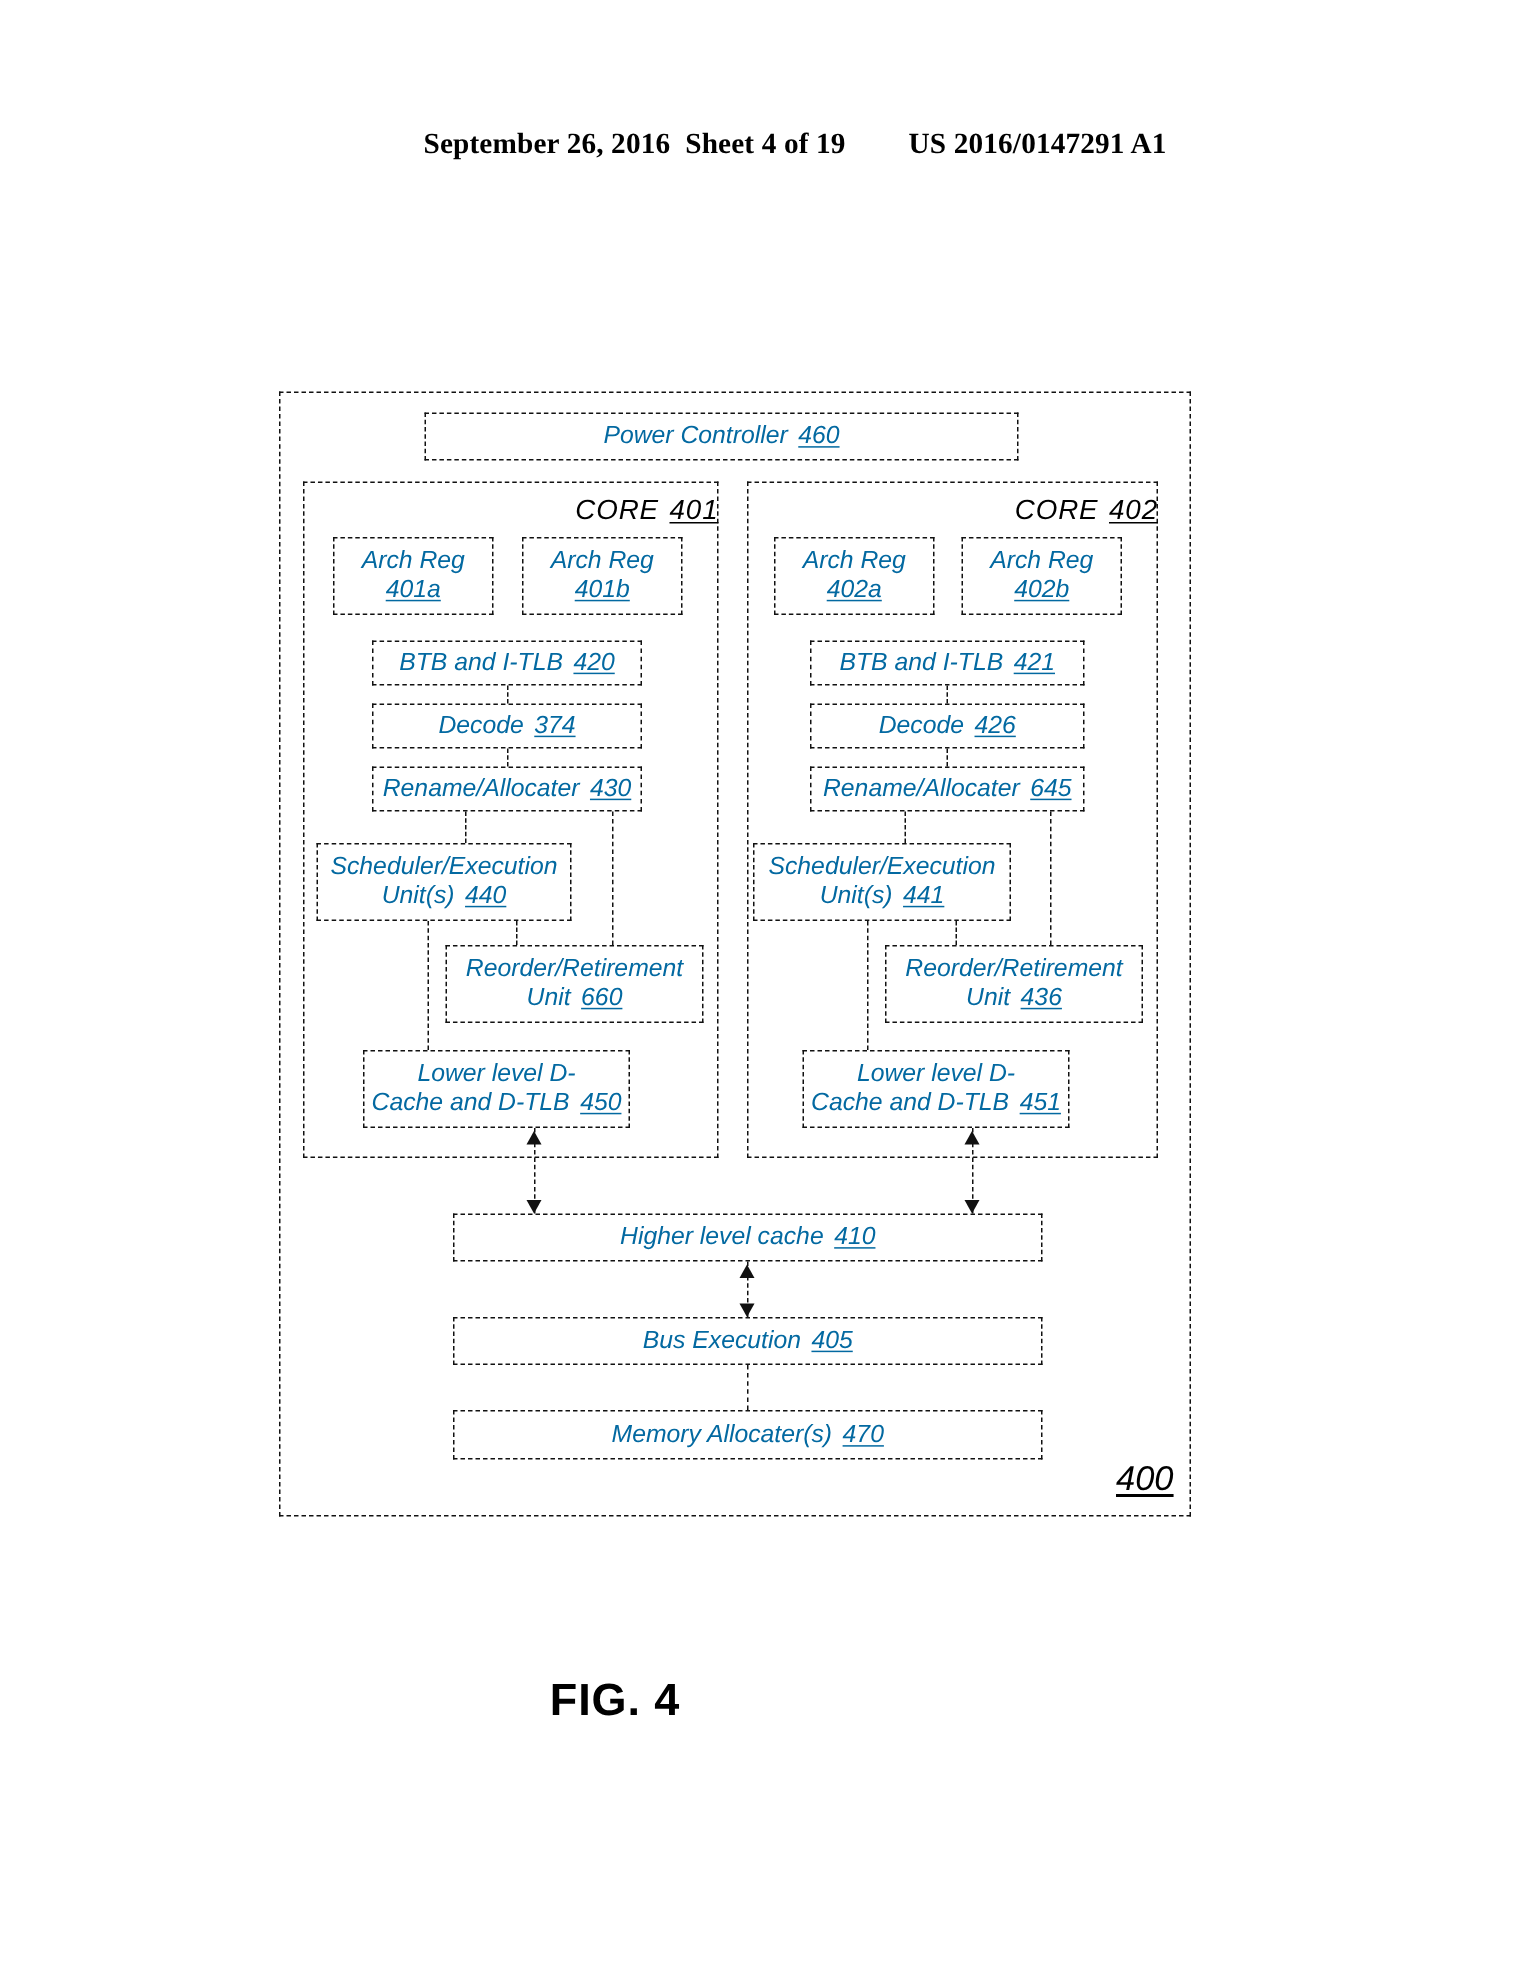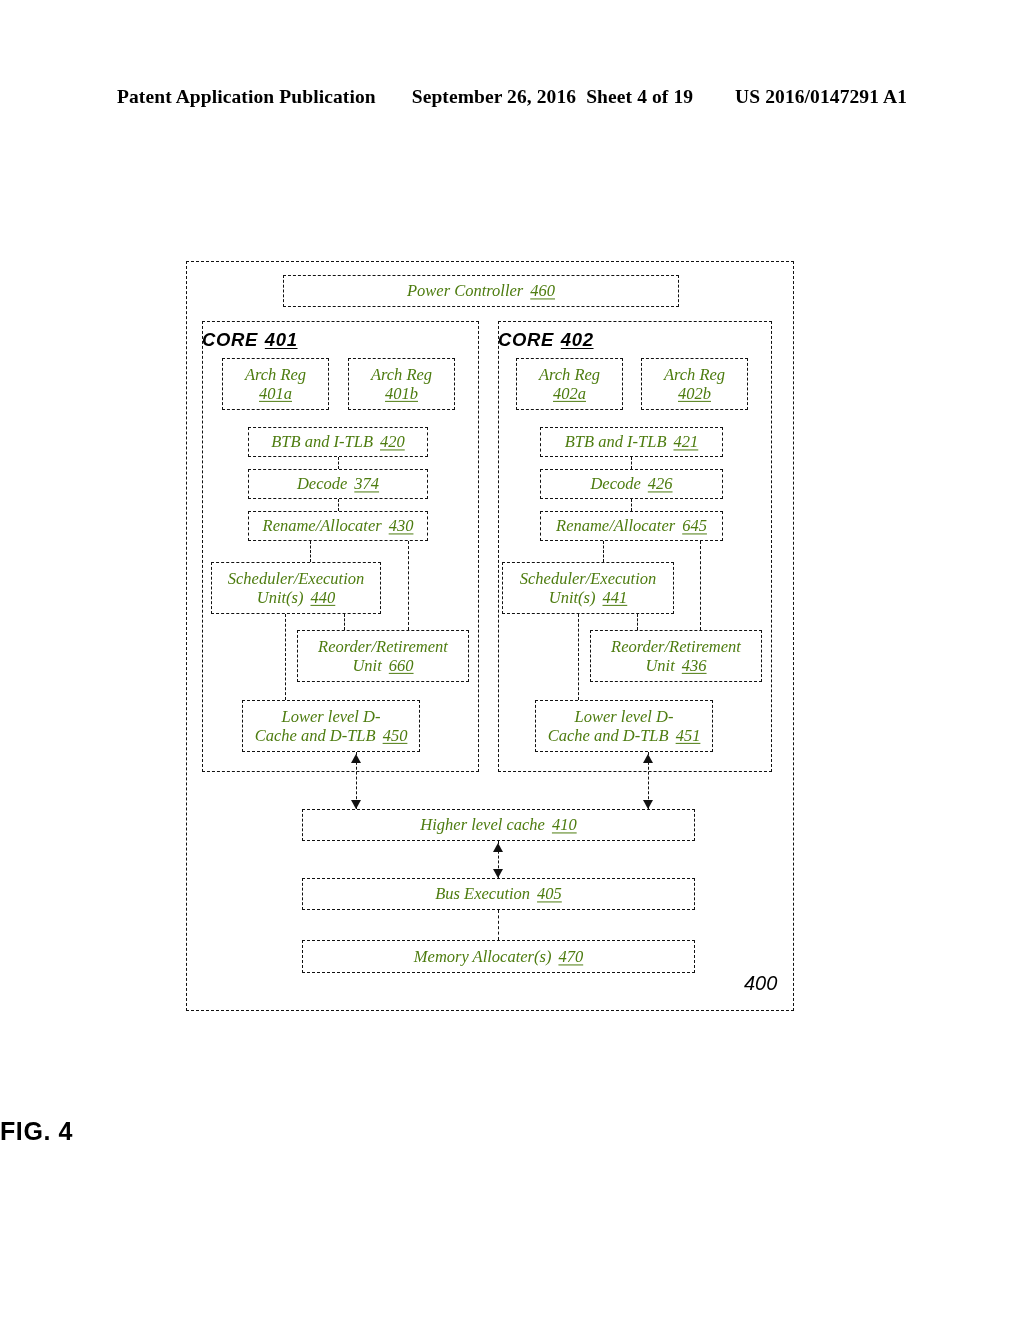--- a/index.html
+++ b/index.html
@@ -36,42 +36,43 @@
   #page-header .gap-a { width: 36px; }
   #page-header .gap-b { width: 10px; }
   #page-header .gap-c { width: 42px; }
 
   
   #fig-caption {
     position: absolute;
     top: 1117px;
     left: 0;
     width: 820px;
+    text-align: center;
     font-family: "Liberation Sans", sans-serif;
     font-weight: bold;
-    font-size: 25px;
+    font-size: 30px;
     letter-spacing: 0.6px;
   }
 
   
   .dbox {
     position: absolute;
     border: 1.6px dashed #111111;
     background: #ffffff;
     box-sizing: border-box;
   }
 
   .lbl {
-    font-family: Liberation Serif, serif;
+    font-family: Liberation Sans, sans-serif;
     font-style: italic;
     font-size: 16.5px;
     line-height: 1.16;
     text-align: center;
     white-space: nowrap;
-    color: #4d7c0f;
+    color: #0369a1;
   }
   .boxlabel {
     position: absolute;
     left: 0; right: 0;
     top: 50%;
     transform: translateY(-50%);
     padding: 0 4px;
   }
   .ref {
     text-decoration: underline;
@@ -79,33 +80,34 @@
     font-style: italic;
   }
   .refsp { display: inline-block; width: 7px; }
 
   
   .core-title {
     position: absolute;
     left: 0; right: 0;
     font-family: "Liberation Sans", sans-serif;
     font-style: italic;
-    font-weight: bold;
+    font-weight: normal;
     font-size: 18.5px;
-    text-align: left;
+    text-align: right;
     letter-spacing: 0.6px;
     white-space: nowrap;
   }
 
   
   #ref-400 {
     position: absolute;
     font-family: "Liberation Sans", sans-serif;
     font-style: italic;
-    font-size: 20px;
+    font-size: 23px;
+    text-decoration: underline;
     text-underline-offset: 2.5px;
   }
 
   
   .vline {
     position: absolute;
     width: 0;
     border-left: 1.5px dashed #111111;
   }
   .arrowhead-down,
@@ -115,21 +117,20 @@
     border-left: 5px solid transparent;
     border-right: 5px solid transparent;
   }
   .arrowhead-down { border-top: 9px solid #111111; }
   .arrowhead-up   { border-bottom: 9px solid #111111; }
 </style>
 </head>
 <body>
 
 <div id="page-header">
-  <span class="hdr-seg">Patent Application Publication</span>
   <span class="gap-a"></span>
   <span class="hdr-seg">September 26, 2016</span>
   <span class="gap-b"></span>
   <span class="hdr-seg">Sheet 4 of 19</span>
   <span class="gap-c"></span>
   <span class="hdr-seg">US 2016/0147291 A1</span>
 </div>
 
 <div class="dbox" id="system-box" style="left:186px; top:261px; width:608px; height:750px; border-width:1.8px;"></div>
 

